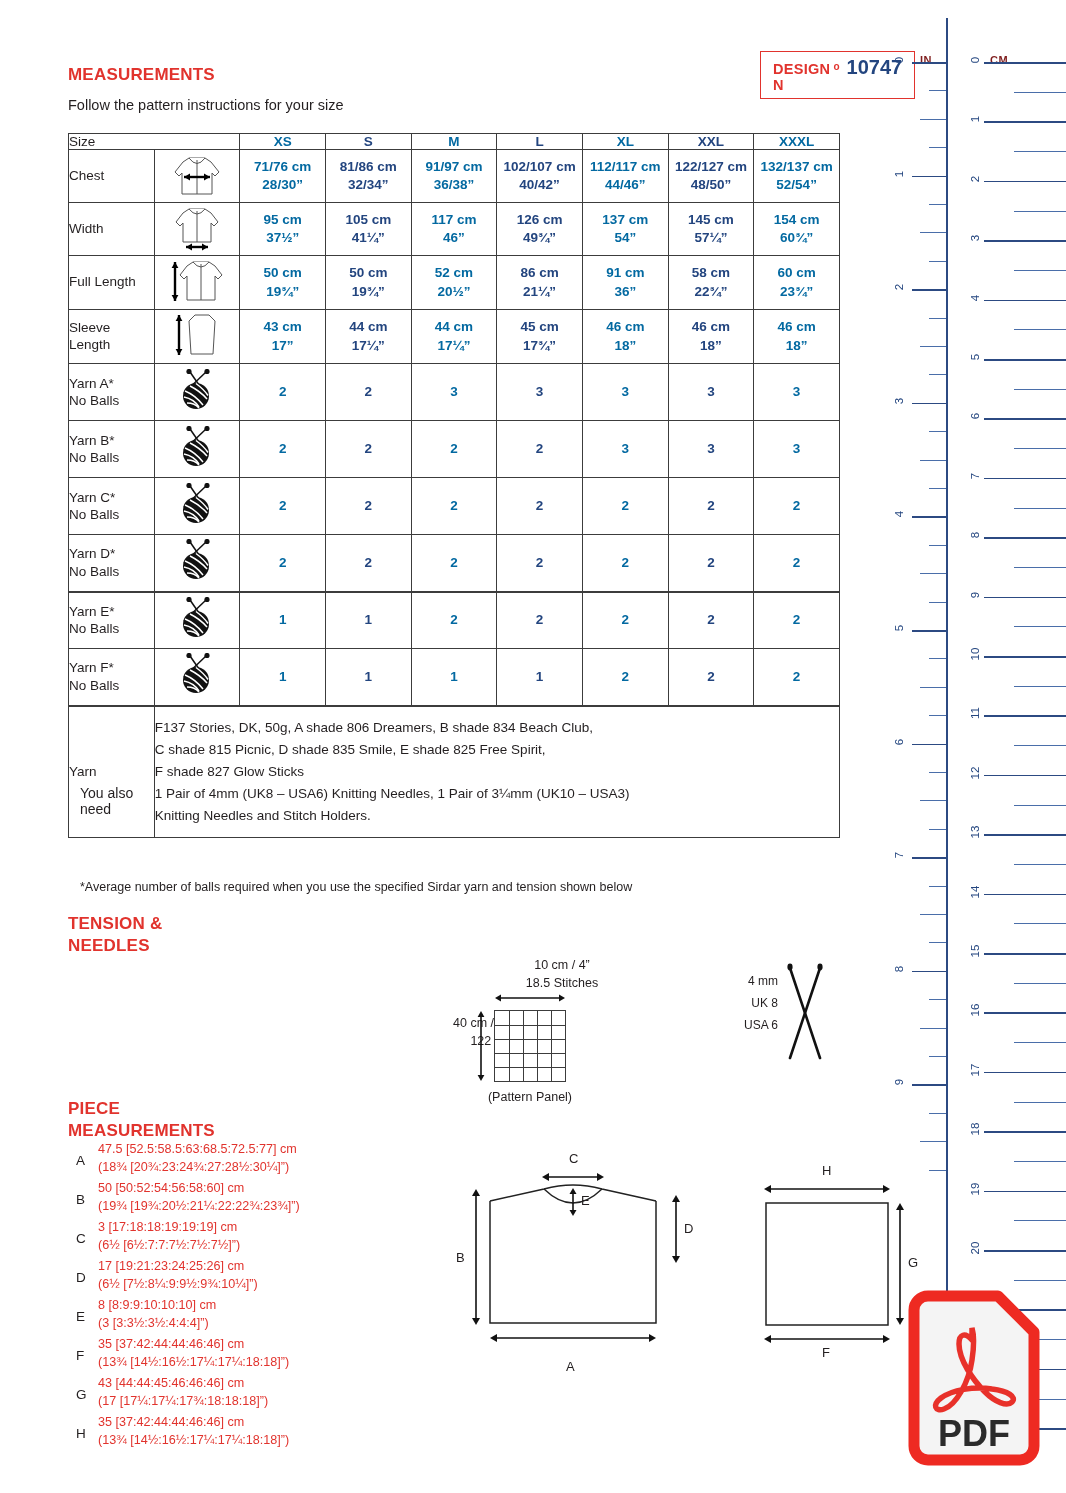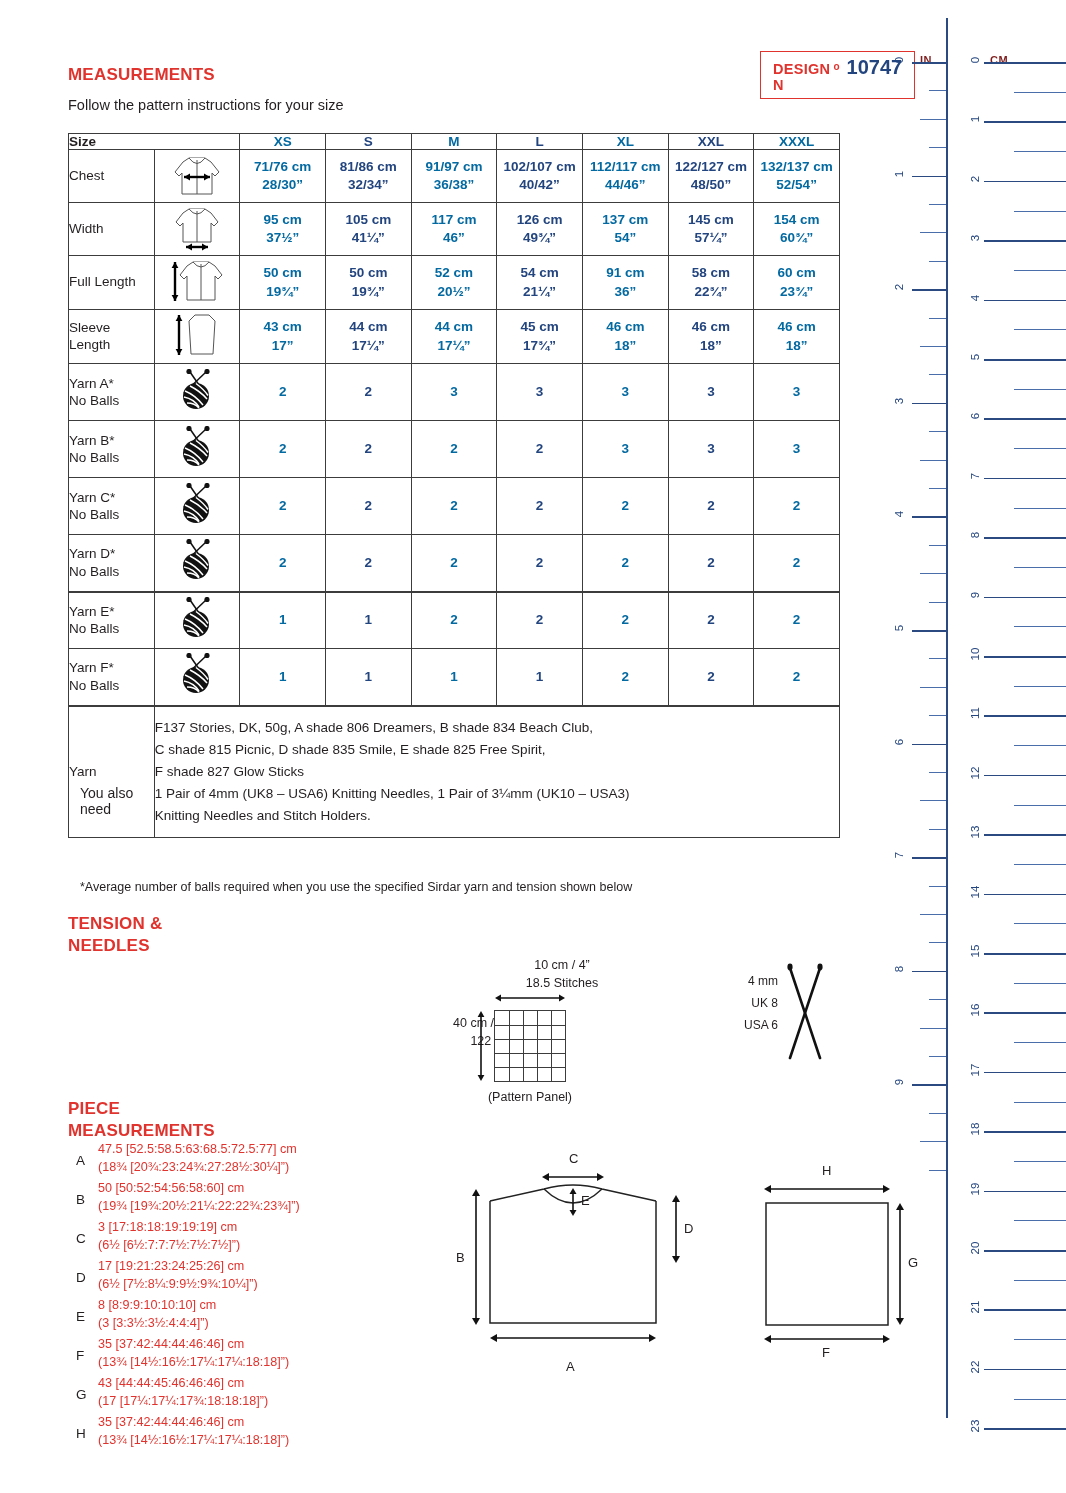--- a/index.html
+++ b/index.html
@@ -55,21 +55,21 @@
   td.iconcell {
     width:64px; border-left:none; text-align:center; padding:2px 0;
   }
   td.val {
     width:81px; text-align:center; font-weight:bold; line-height:1.35;
     padding:7px 2px;
   }
   .red { color:#0369a1; }
   .blue { color:#23457f; }
   td.hdr { font-size:16px; font-weight:bold; text-align:center; padding:11px 0; }
-  td.sizelabel { font-size:15px; font-weight:bold; color:#231f20; padding:11px 0 11px 11px;margin-left:17px; }
+  td.sizelabel { font-size:15px; font-weight:normal; color:#231f20; padding:11px 0 11px 11px;margin-left:17px; }
 
   tr.row-chest td, tr.row-width td, tr.row-length td, tr.row-sleeve td { height:53px; }
   tr.row-yarn td { height:57px; }
   tr.thick-top td { border-top:2px solid #3c3c3c; }
 
   td.yarnlabel { padding:6px 0 6px 11px; font-size:14px; line-height:1.28; }
 
   
   td.yarninfo-label { font-size:14px; padding:9px 0 9px 11px; vertical-align:top; border-right:none; }
   td.yarninfo-body {
@@ -203,21 +203,21 @@
               <path d="M24 6 Q32 16 40 6" fill="#fff" stroke="#555" stroke-width="1"></path>
               <line x1="32" y1="8" x2="32" y2="44" stroke="#555" stroke-width="1"></line>
               <line x1="6" y1="6" x2="6" y2="45" stroke="#000" stroke-width="2.4"></line>
               <path d="M6 6 l-3.4 6 h6.8 z" fill="#000"></path>
                 <path d="M6 45 l-3.4 -6 h6.8 z" fill="#000"></path>
             </svg>
           </td>
           <td class="val red"><span>50 cm</span><br><span>19¾”</span></td>
           <td class="val blue"><span>50 cm</span><br><span>19¾”</span></td>
           <td class="val red"><span>52 cm</span><br><span>20½”</span></td>
-          <td class="val blue"><span>54 cm</span><br><span>21¼”</span></td>
+          <td class="val blue"><span>86 cm</span><br><span>21¼”</span></td>
           <td class="val red"><span>91 cm</span><br><span>36”</span></td>
           <td class="val blue"><span>58 cm</span><br><span>22¾”</span></td>
           <td class="val red"><span>60 cm</span><br><span>23¾”</span></td>
         </tr>
 
         <tr class="row-sleeve">
           <td class="rowlabel">Sleeve Length</td>
           <td class="iconcell">
             <svg width="56" height="50" viewBox="0 0 56 50">
               <path d="M26 5 L20 11 L22 44 L44 44 L46 11 L40 5 Z" fill="#fff" stroke="#555" stroke-width="1"></path>
@@ -711,14 +711,24 @@
         <div class="num" style="left: 78px; top: 1301.4px;">21</div>
         <div class="tick" style="left: 128px; top: 1339.1px; width: 90px;"></div>
         <div class="tick major" style="left: 98px; top: 1368.8px; width: 120px;"></div>
         <div class="num" style="left: 78px; top: 1360.8px;">22</div>
         <div class="tick" style="left: 128px; top: 1398.5px; width: 90px;"></div>
         <div class="tick major" style="left: 98px; top: 1428.2px; width: 120px;"></div>
         <div class="num" style="left: 78px; top: 1420.2px;">23</div>
       </div>
   </div>
 
+  <div class="pdf-badge">
+    <svg width="140" height="180" viewBox="0 0 140 180">
+      <path d="M10 22 a14 14 0 0 1 14 -14 h70 l36 36 v114 a14 14 0 0 1 -14 14 h-92 a14 14 0 0 1 -14 -14 z" fill="#f4f4f4" stroke="#ee2a22" stroke-width="11" stroke-linejoin="round"></path>
+      <g fill="none" stroke="#e8312a" stroke-width="5.5" stroke-linecap="round">
+        <path d="M68 52 c-7 -8 -13 -6 -13 4 c0 16 14 36 26 48 c10 10 22 15 27 10 c5 -5 -4 -11 -20 -13
+                 c-18 -3 -40 1 -51 9 c-9 7 -6 14 3 11 c12 -4 25 -27 28 -49 c2 -13 2 -25 0 -32 z"></path>
+      </g>
+      <text x="70" y="158" text-anchor="middle" font-family="Liberation Sans, sans-serif" font-size="36" font-weight="bold" fill="#2b2b2b">PDF</text>
+    </svg>
+  </div>
 
 </div>
 
 </body></html>

